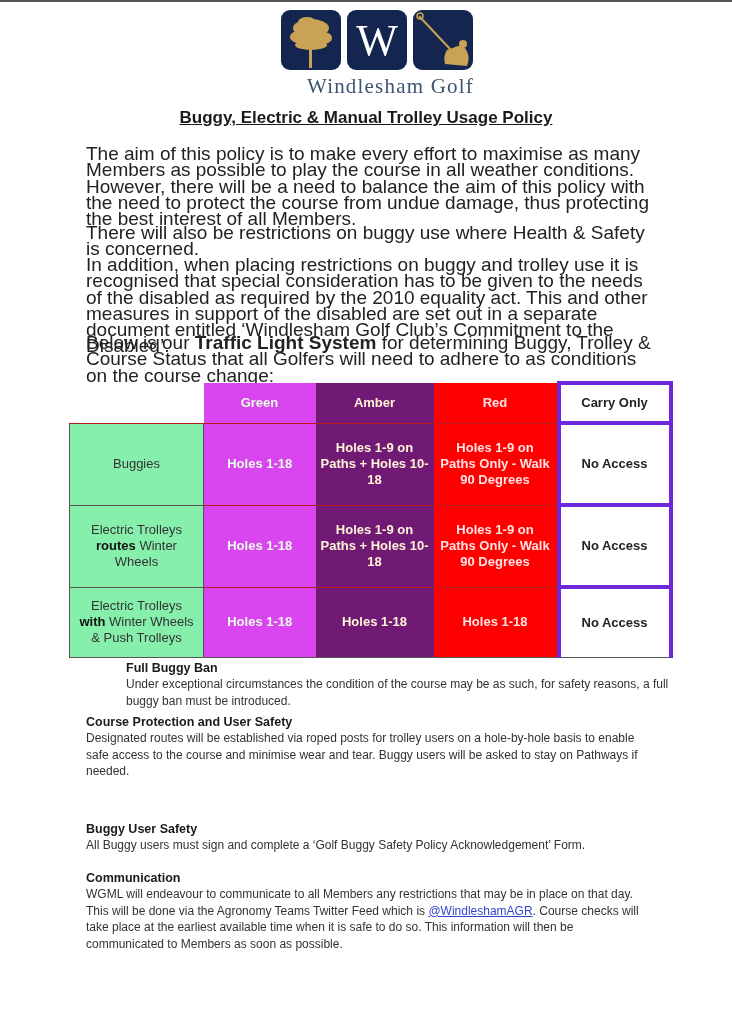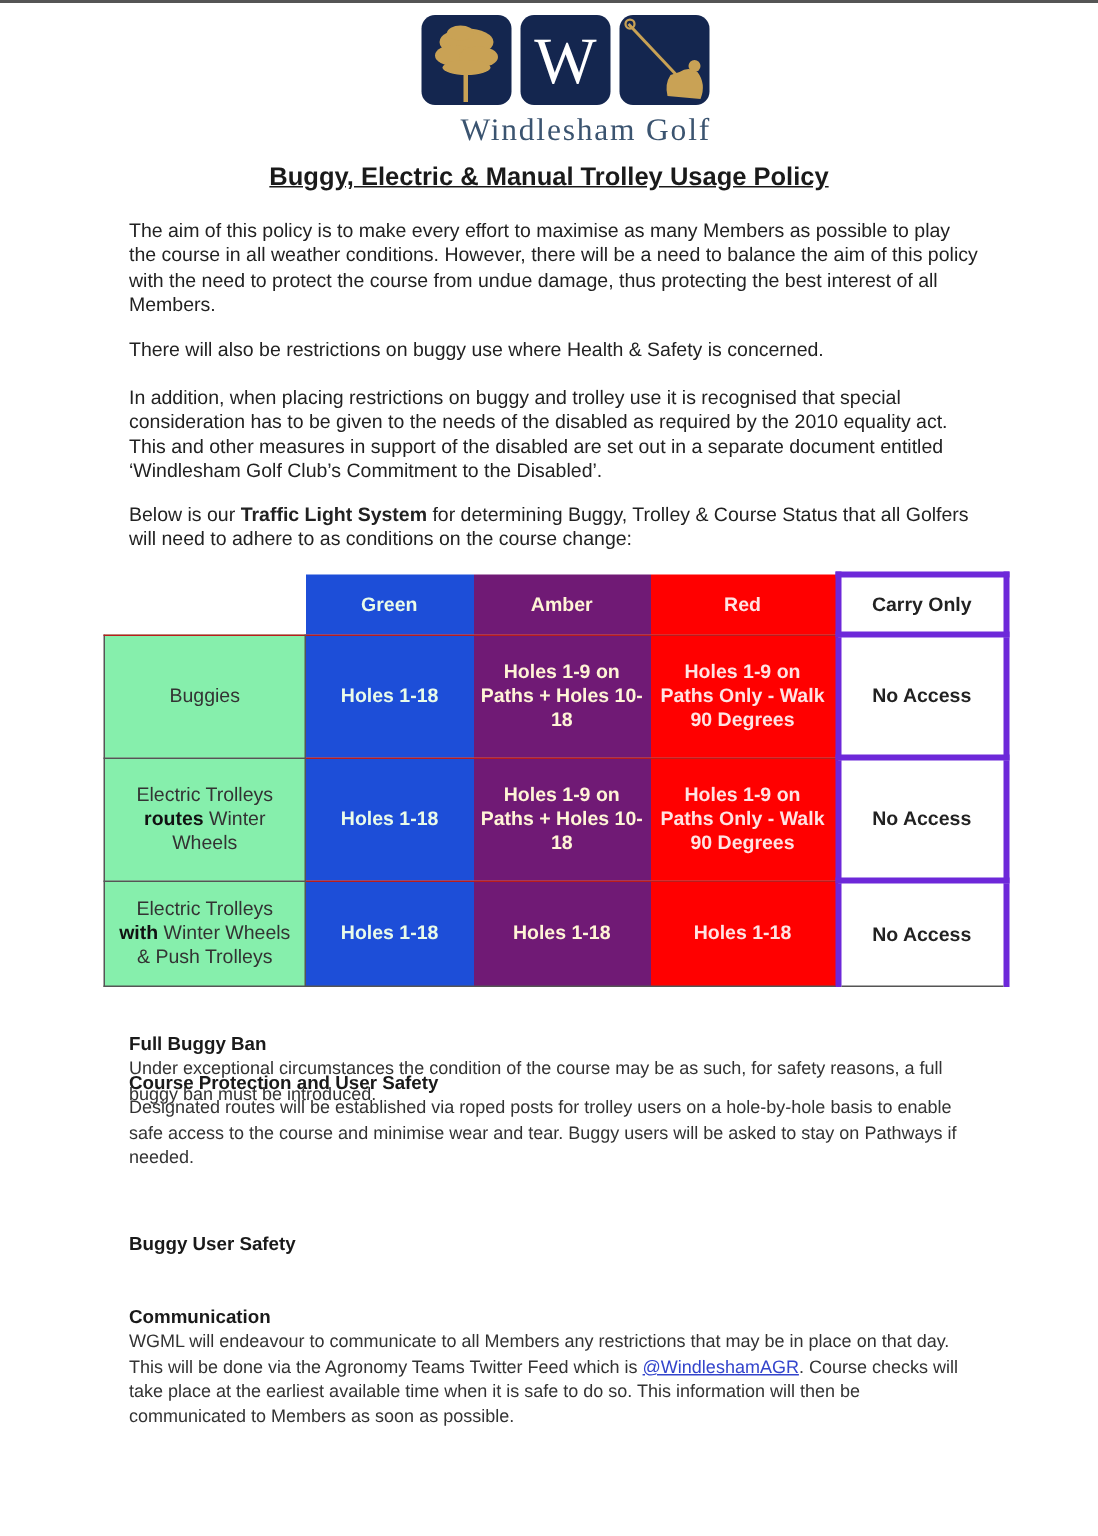--- a/index.html
+++ b/index.html
@@ -11,49 +11,49 @@
   .logo-tiles { display: flex; gap: 6px; justify-content: center; }
   .tile { width: 60px; height: 60px; background: #14264f; border-radius: 9px; position: relative; overflow: hidden; }
   .tile-w { display: flex; align-items: center; justify-content: center; color: #fff;
             font-family: "Liberation Serif", serif; font-size: 44px; }
   .logo-name { text-align: right; font-family: "Liberation Serif", serif; font-size: 21px;
                color: #3b5470; letter-spacing: 1.2px; margin-top: 4px; }
 
   .title { position: absolute; left: 0; width: 732px; top: 108px; text-align: center;
            font-weight: bold; font-size: 17px; text-decoration: underline; color: #1a1a1a; }
 
-  .para { position: absolute; left: 86px; width: 566px; font-size: 13px; line-height: 16.3px; color: #222; }
+  .para { position: absolute; left: 86px; width: 566px; font-size: 19px; line-height: 16.3px; color: #222; }
   .p1 { top: 146px; }
   .p2 { top: 225px; }
   .p3 { top: 257px; }
   .p4 { top: 335px; }
 
   table.tl { position: absolute; left: 69px; top: 381px; border-collapse: collapse; font-size: 13px; }
   table.tl td { text-align: center; vertical-align: middle; padding: 0 4px; line-height: 16px; }
   .c0 { width: 126px; }
   .c1 { width: 104px; }
   .c2 { width: 110px; }
   .c3 { width: 115px; margin-left: 46px; }
   .c4 { width: 100px; }
   .hrow td { height: 36px; }
   .r1 td, .r2 td { height: 78px; }
   .r3 td { height: 68px; }
   .empty { border: none; background: transparent; }
-  .green { background: #1d4ed8; color: #e9fbe9; font-weight: bold; }
+  .green { background: #d946ef; color: #e9fbe9; font-weight: bold; }
   .amber { background: #701a75; color: #fff4d6; font-weight: bold; }
   .red { background: #ff0000; color: #ffe3e3; font-weight: bold; }
   .carry { background: #fff; color: #222; font-weight: bold; border: 4px solid #6d28d9; }
   .rowlabel { background: #86efac; color: #333; border: 1px solid #555; font-weight: normal; }
   .r1 td, .r2 td, .r3 td { border-top: 1px solid #b91c1c; }
   .r3 td { border-bottom: 1px solid #555; }
   .rowlabel b { font-weight: bold; color: #111; }
 
   .section { position: absolute; left: 86px; width: 566px; font-size: 12px; line-height: 16.5px; color: #333; }
   .section h3 { margin: 0; font-size: 12.5px; font-weight: bold; color: #1a1a1a; line-height: 16px; }
-  .s1 { top: 688px; }
+  .s1 { top: 660px; margin-left: 40px; }
   .s2 { top: 714px; }
   .s3 { top: 821px; }
   .s4 { top: 870px; }
   .link { color: #3344cc; text-decoration: underline; }
 </style>
 </head>
 <body>
 
 <div class="topbar"></div>
 
@@ -139,20 +139,21 @@
   <div>Under exceptional circumstances the condition of the course may be as such, for safety reasons, a full buggy ban must be introduced.</div>
 </div>
 
 <div class="section s2">
   <h3>Course Protection and User Safety</h3>
   <div>Designated routes will be established via roped posts for trolley users on a hole-by-hole basis to enable safe access to the course and minimise wear and tear. Buggy users will be asked to stay on Pathways if needed.</div>
 </div>
 
 <div class="section s3">
   <h3>Buggy User Safety</h3>
+  <div>All Buggy users must sign and complete a ‘Golf Buggy Safety Policy Acknowledgement’ Form.</div>
 </div>
 
 <div class="section s4">
   <h3>Communication</h3>
   <div>
     <span>WGML will endeavour to communicate to all Members any restrictions that may be in place on that day. This will be done via the Agronomy Teams Twitter Feed which is </span><a class="link">@WindleshamAGR</a><span>. Course checks will take place at the earliest available time when it is safe to do so. This information will then be communicated to Members as soon as possible.</span>
   </div>
 </div>
 
 </body></html>

